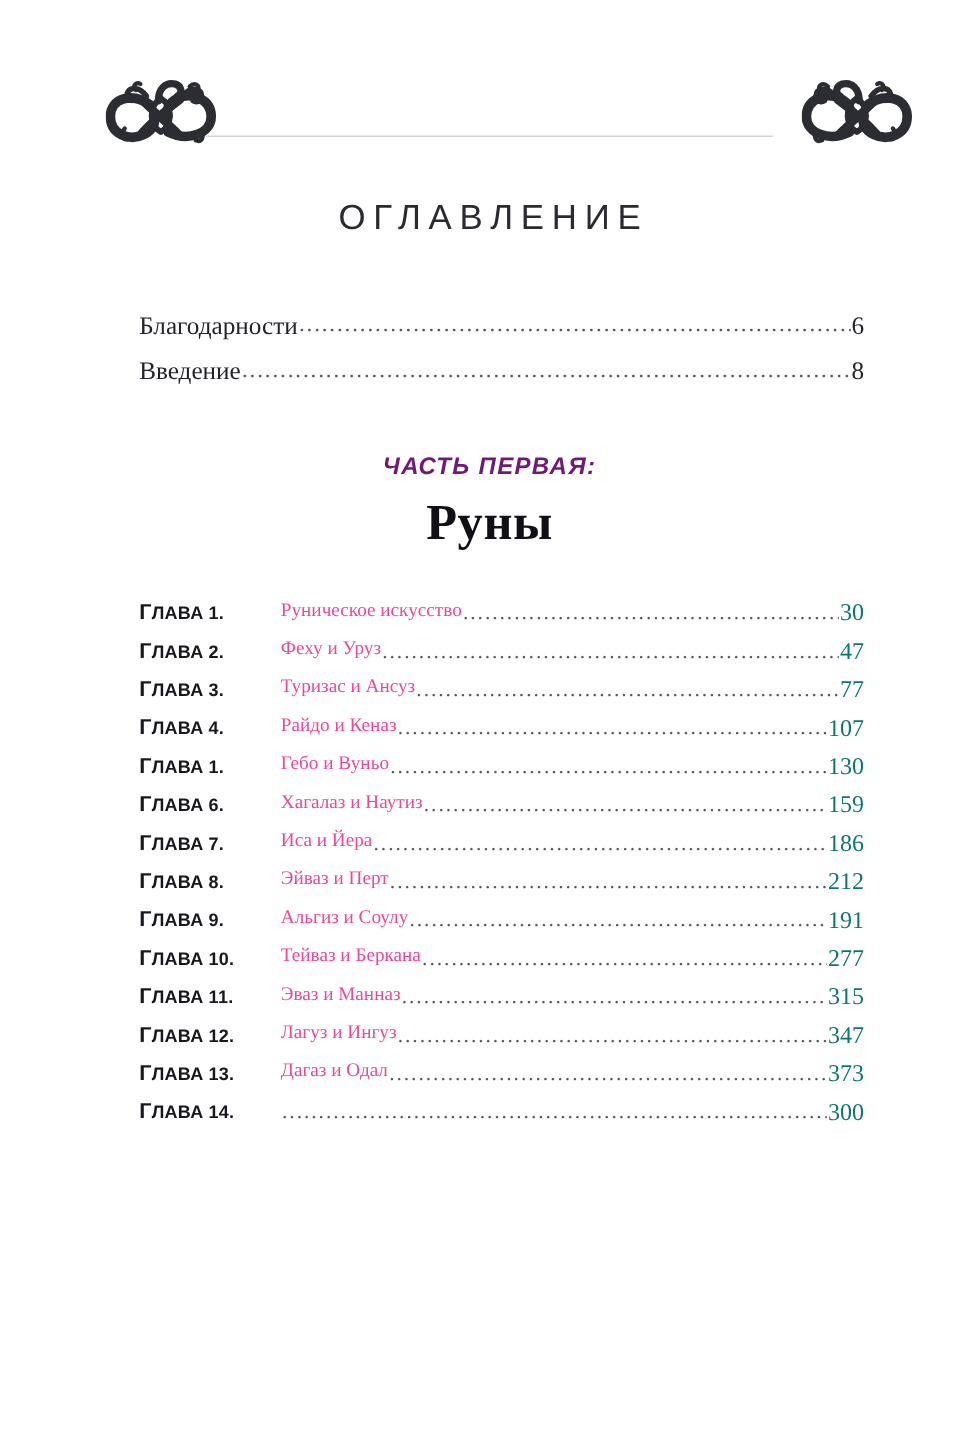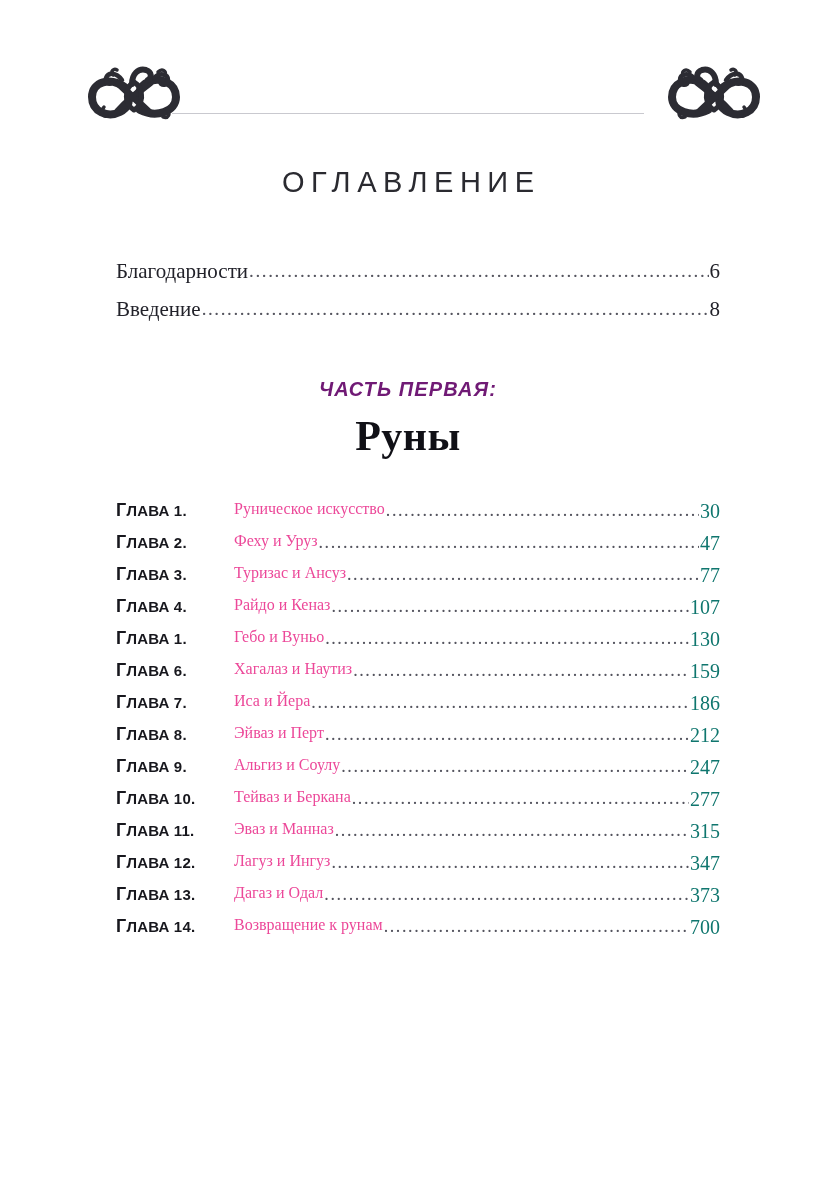--- a/index.html
+++ b/index.html
@@ -297,21 +297,21 @@
       <div class="toc-row">
         <span class="chap-label"><span class="cap">Г</span><span>ЛАВА 8.</span></span>
         <span class="chap-title">Эйваз и Перт</span>
         <span class="leader">........................................................................................................................................</span>
         <span class="chap-page">212</span>
       </div>
       <div class="toc-row">
         <span class="chap-label"><span class="cap">Г</span><span>ЛАВА 9.</span></span>
         <span class="chap-title">Альгиз и Соулу</span>
         <span class="leader">........................................................................................................................................</span>
-        <span class="chap-page">247</span>
+        <span class="chap-page">191</span>
       </div>
       <div class="toc-row">
         <span class="chap-label"><span class="cap">Г</span><span>ЛАВА 10.</span></span>
         <span class="chap-title">Тейваз и Беркана</span>
         <span class="leader">........................................................................................................................................</span>
         <span class="chap-page">277</span>
       </div>
       <div class="toc-row">
         <span class="chap-label"><span class="cap">Г</span><span>ЛАВА 11.</span></span>
         <span class="chap-title">Эваз и Манназ</span>
@@ -325,23 +325,22 @@
         <span class="chap-page">347</span>
       </div>
       <div class="toc-row">
         <span class="chap-label"><span class="cap">Г</span><span>ЛАВА 13.</span></span>
         <span class="chap-title">Дагаз и Одал</span>
         <span class="leader">........................................................................................................................................</span>
         <span class="chap-page">373</span>
       </div>
       <div class="toc-row">
         <span class="chap-label"><span class="cap">Г</span><span>ЛАВА 14.</span></span>
-        <span class="chap-title">Возвращение к рунам</span>
-        <span class="leader">........................................................................................................................................</span>
-        <span class="chap-page">700</span>
+        <span class="leader">........................................................................................................................................</span>
+        <span class="chap-page">300</span>
       </div>
     </div>
 
   <div class="footer">
     <div class="footer-rule"></div>
     <div class="footer-page">4</div>
     <div class="footer-rule"></div>
   </div>
 
 </div>

